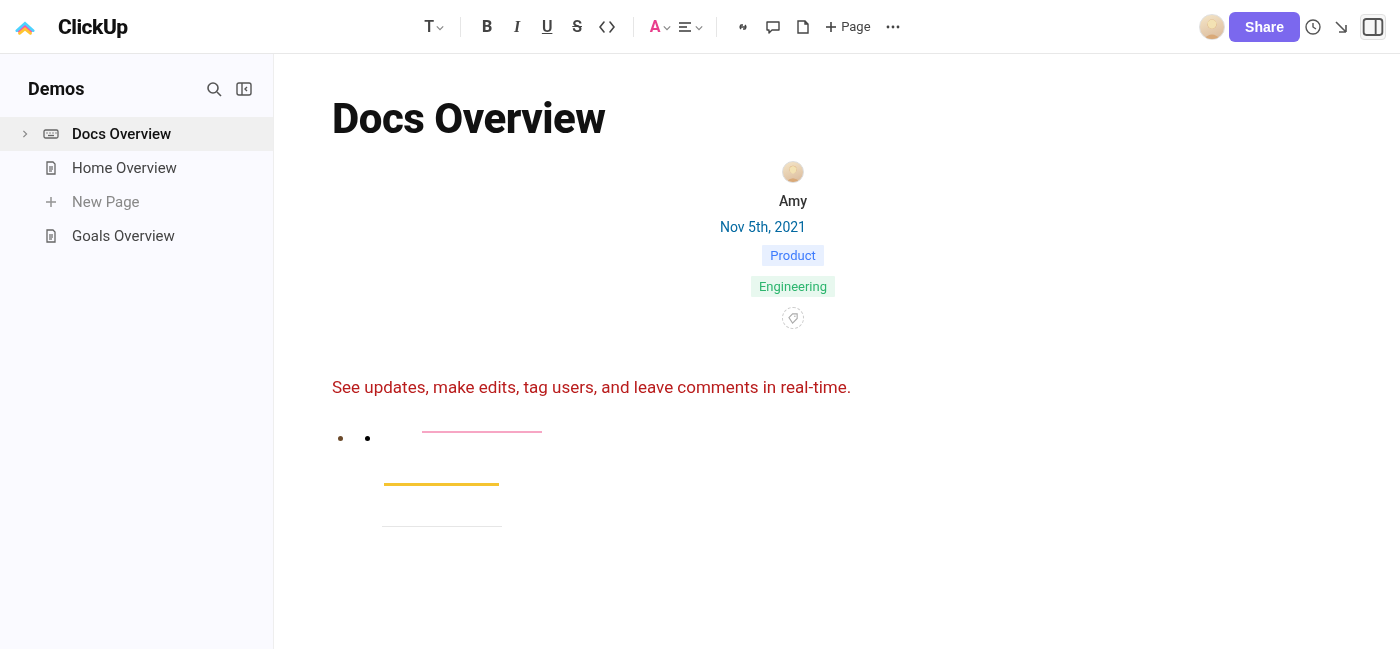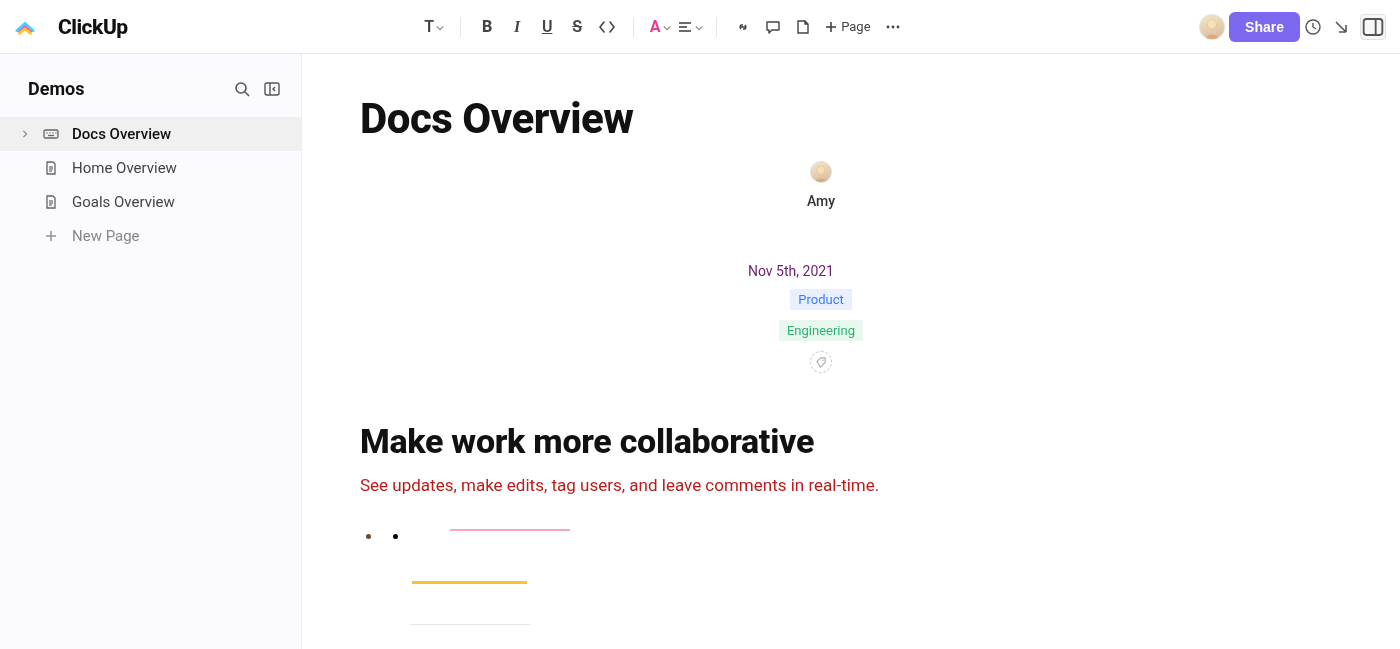--- a/index.html
+++ b/index.html
@@ -61,21 +61,21 @@
     }
     .right-icons { display: flex; align-items: center; gap: 10px; color: #555; }
     .right-icons .ri { width: 18px; height: 18px; display: flex; align-items: center; justify-content: center; cursor: pointer; }
     .right-icons .ri.boxed { border: 1px solid #e0e0e0; border-radius: 4px; width: 26px; height: 26px; background: #f7f7f7; }
 
     
     .layout { display: flex; height: calc(100% - 54px); }
 
     
     .sidebar {
-      width: 302px;
+      width: 274px;
       border-right: 1px solid #eee;
       background: #fafaff;
       display: flex; flex-direction: column;
     }
     .sidebar-header {
       display: flex; align-items: center; justify-content: space-between;
       padding: 24px 20px 18px 28px;
     }
     .sidebar-title { font-size: 18px; font-weight: 700; color: #111; }
     .sidebar-actions { display: flex; align-items: center; gap: 12px; color: #555; }
@@ -103,21 +103,21 @@
       font-size: 42px; font-weight: 800; color: #111;
       letter-spacing: -0.5px; margin-bottom: 18px;
     }
     .meta-row { display: flex; align-items: center; gap: 10px; margin-bottom: 48px; flex-direction: column; }
     .meta-avatar {
       width: 22px; height: 22px; border-radius: 50%;
       background: linear-gradient(160deg,#f5e6c8 0%,#d9b99b 100%);
       border: 1px solid #ddd; overflow:hidden; display:flex;align-items:center;justify-content:center;
     }
     .meta-author { font-size: 14px; color: #333; font-weight: 500; }
-    .meta-date { font-size: 14px; color: #701a75; margin-right: 60px; margin-top: 44px; }
+    .meta-date { font-size: 14px; color: #0369a1; margin-right: 60px; }
     .tag { font-size: 13px; padding: 3px 8px; border-radius: 1px; }
     .tag-blue { background: #e8f0ff; color: #3d7bfd; }
     .tag-green { background: #e8f8ef; color: #2db56e; }
     .tag-add {
       width: 22px; height: 22px; border: 1px dashed #ccc; border-radius: 50%;
       display: flex; align-items: center; justify-content: center; color: #aaa; cursor: pointer;
     }
     .tag-add svg { width: 11px; height: 11px; }
     .doc h2 {
       font-size: 34px; font-weight: 800; color: #111;
@@ -319,42 +319,42 @@
         <svg viewBox="0 0 16 16">
             <path d="M4 2 h6 l2 2 v10 h-8 z" stroke="currentColor" stroke-width="1.3" fill="none"></path>
             <line x1="6" y1="7" x2="10" y2="7" stroke="currentColor" stroke-width="1.2"></line>
             <line x1="6" y1="9" x2="10" y2="9" stroke="currentColor" stroke-width="1.2"></line>
             <line x1="6" y1="11" x2="9" y2="11" stroke="currentColor" stroke-width="1.2"></line>
           </svg>
       </span>
       <span>Home Overview</span>
     </div>
 
+    <div class="side-item new-page">
+      <span class="side-chev"></span>
+      <span class="side-icon">
+        <svg viewBox="0 0 16 16">
+            <line x1="8" y1="3" x2="8" y2="13" stroke="currentColor" stroke-width="1.6"></line>
+            <line x1="3" y1="8" x2="13" y2="8" stroke="currentColor" stroke-width="1.6"></line>
+          </svg>
+      </span>
+      <span>New Page</span>
+    </div>
+
     <div class="side-item">
       <span class="side-chev"></span>
       <span class="side-icon">
         <svg viewBox="0 0 16 16">
             <path d="M4 2 h6 l2 2 v10 h-8 z" stroke="currentColor" stroke-width="1.3" fill="none"></path>
             <line x1="6" y1="7" x2="10" y2="7" stroke="currentColor" stroke-width="1.2"></line>
             <line x1="6" y1="9" x2="10" y2="9" stroke="currentColor" stroke-width="1.2"></line>
             <line x1="6" y1="11" x2="9" y2="11" stroke="currentColor" stroke-width="1.2"></line>
           </svg>
       </span>
       <span>Goals Overview</span>
-    </div>
-
-    <div class="side-item new-page">
-      <span class="side-chev"></span>
-      <span class="side-icon">
-        <svg viewBox="0 0 16 16">
-            <line x1="8" y1="3" x2="8" y2="13" stroke="currentColor" stroke-width="1.6"></line>
-            <line x1="3" y1="8" x2="13" y2="8" stroke="currentColor" stroke-width="1.6"></line>
-          </svg>
-      </span>
-      <span>New Page</span>
     </div>
   </div>
 
   <div class="main">
     <div class="doc">
       <h1 class="doc-title">Docs Overview</h1>
 
       <div class="meta-row">
         <div class="meta-avatar">
           <svg viewBox="0 0 22 22">
@@ -368,21 +368,20 @@
         <span class="tag tag-blue">Product</span>
         <span class="tag tag-green">Engineering</span>
         <span class="tag-add">
           <svg viewBox="0 0 12 12">
               <path d="M1 5 L5 1 h5 v5 L5 11 z" stroke="currentColor" stroke-width="1.2" fill="none"></path>
               <circle cx="7.5" cy="3.5" r="0.8" fill="currentColor"></circle>
             </svg>
         </span>
       </div>
 
-      <h2>Make work more collaborative</h2>
       <p>See updates, make edits, tag users, and leave comments in real-time.</p>
 
 
       <div class="decor">
         <div class="decor-row">
           <div class="dot-brown"></div>
           <div class="dot-black"></div>
           <div class="line-pink"></div>
         </div>
         <div class="line-yellow"></div>

